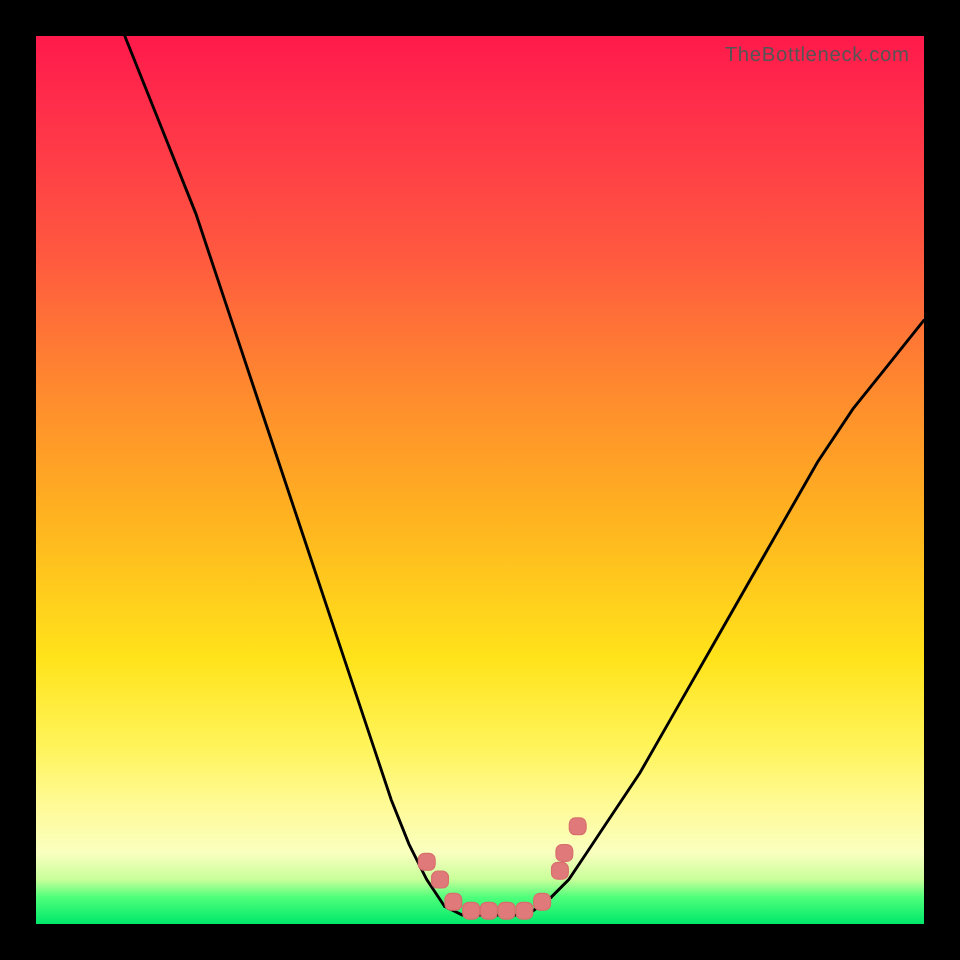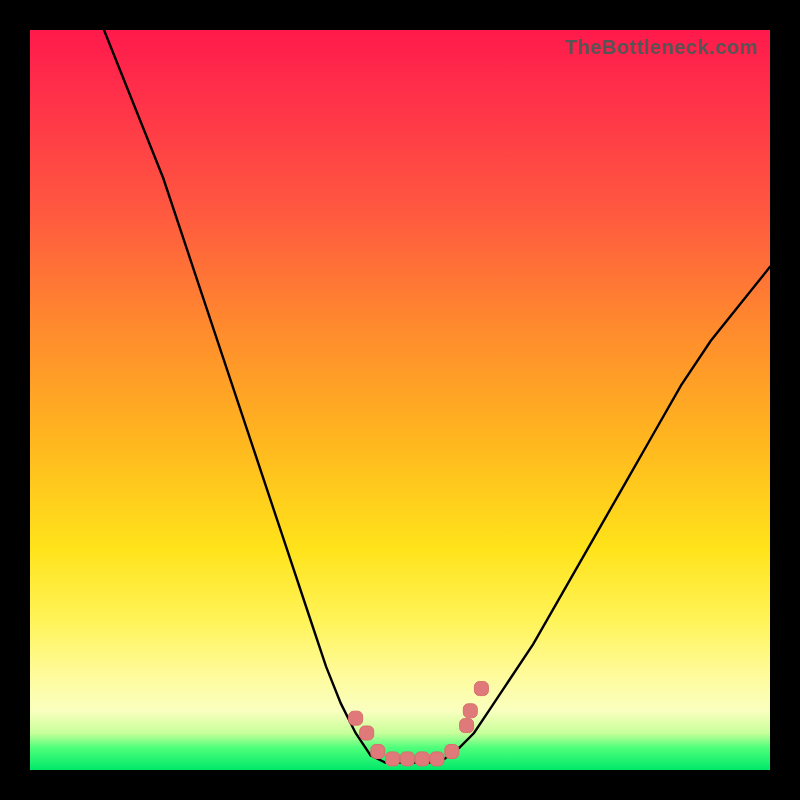--- a/index.html
+++ b/index.html
@@ -38,22 +38,22 @@
       #c8ff9a 95%,
       #4eff7a 97%,
       #00e86a 100%
     );
   }
   .watermark {
     position: absolute;
     top: 6px;
     right: 12px;
     color: #555;
-    font-size: 20px;
-    font-weight: 700;
+    font-size: 17px;
+    font-weight: 400;
     letter-spacing: 0.5px;
     user-select: none;
   }
   svg.curve {
     position: absolute;
     left: 0;
     top: 0;
     width: 740px;
     height: 740px;
     overflow: visible;

